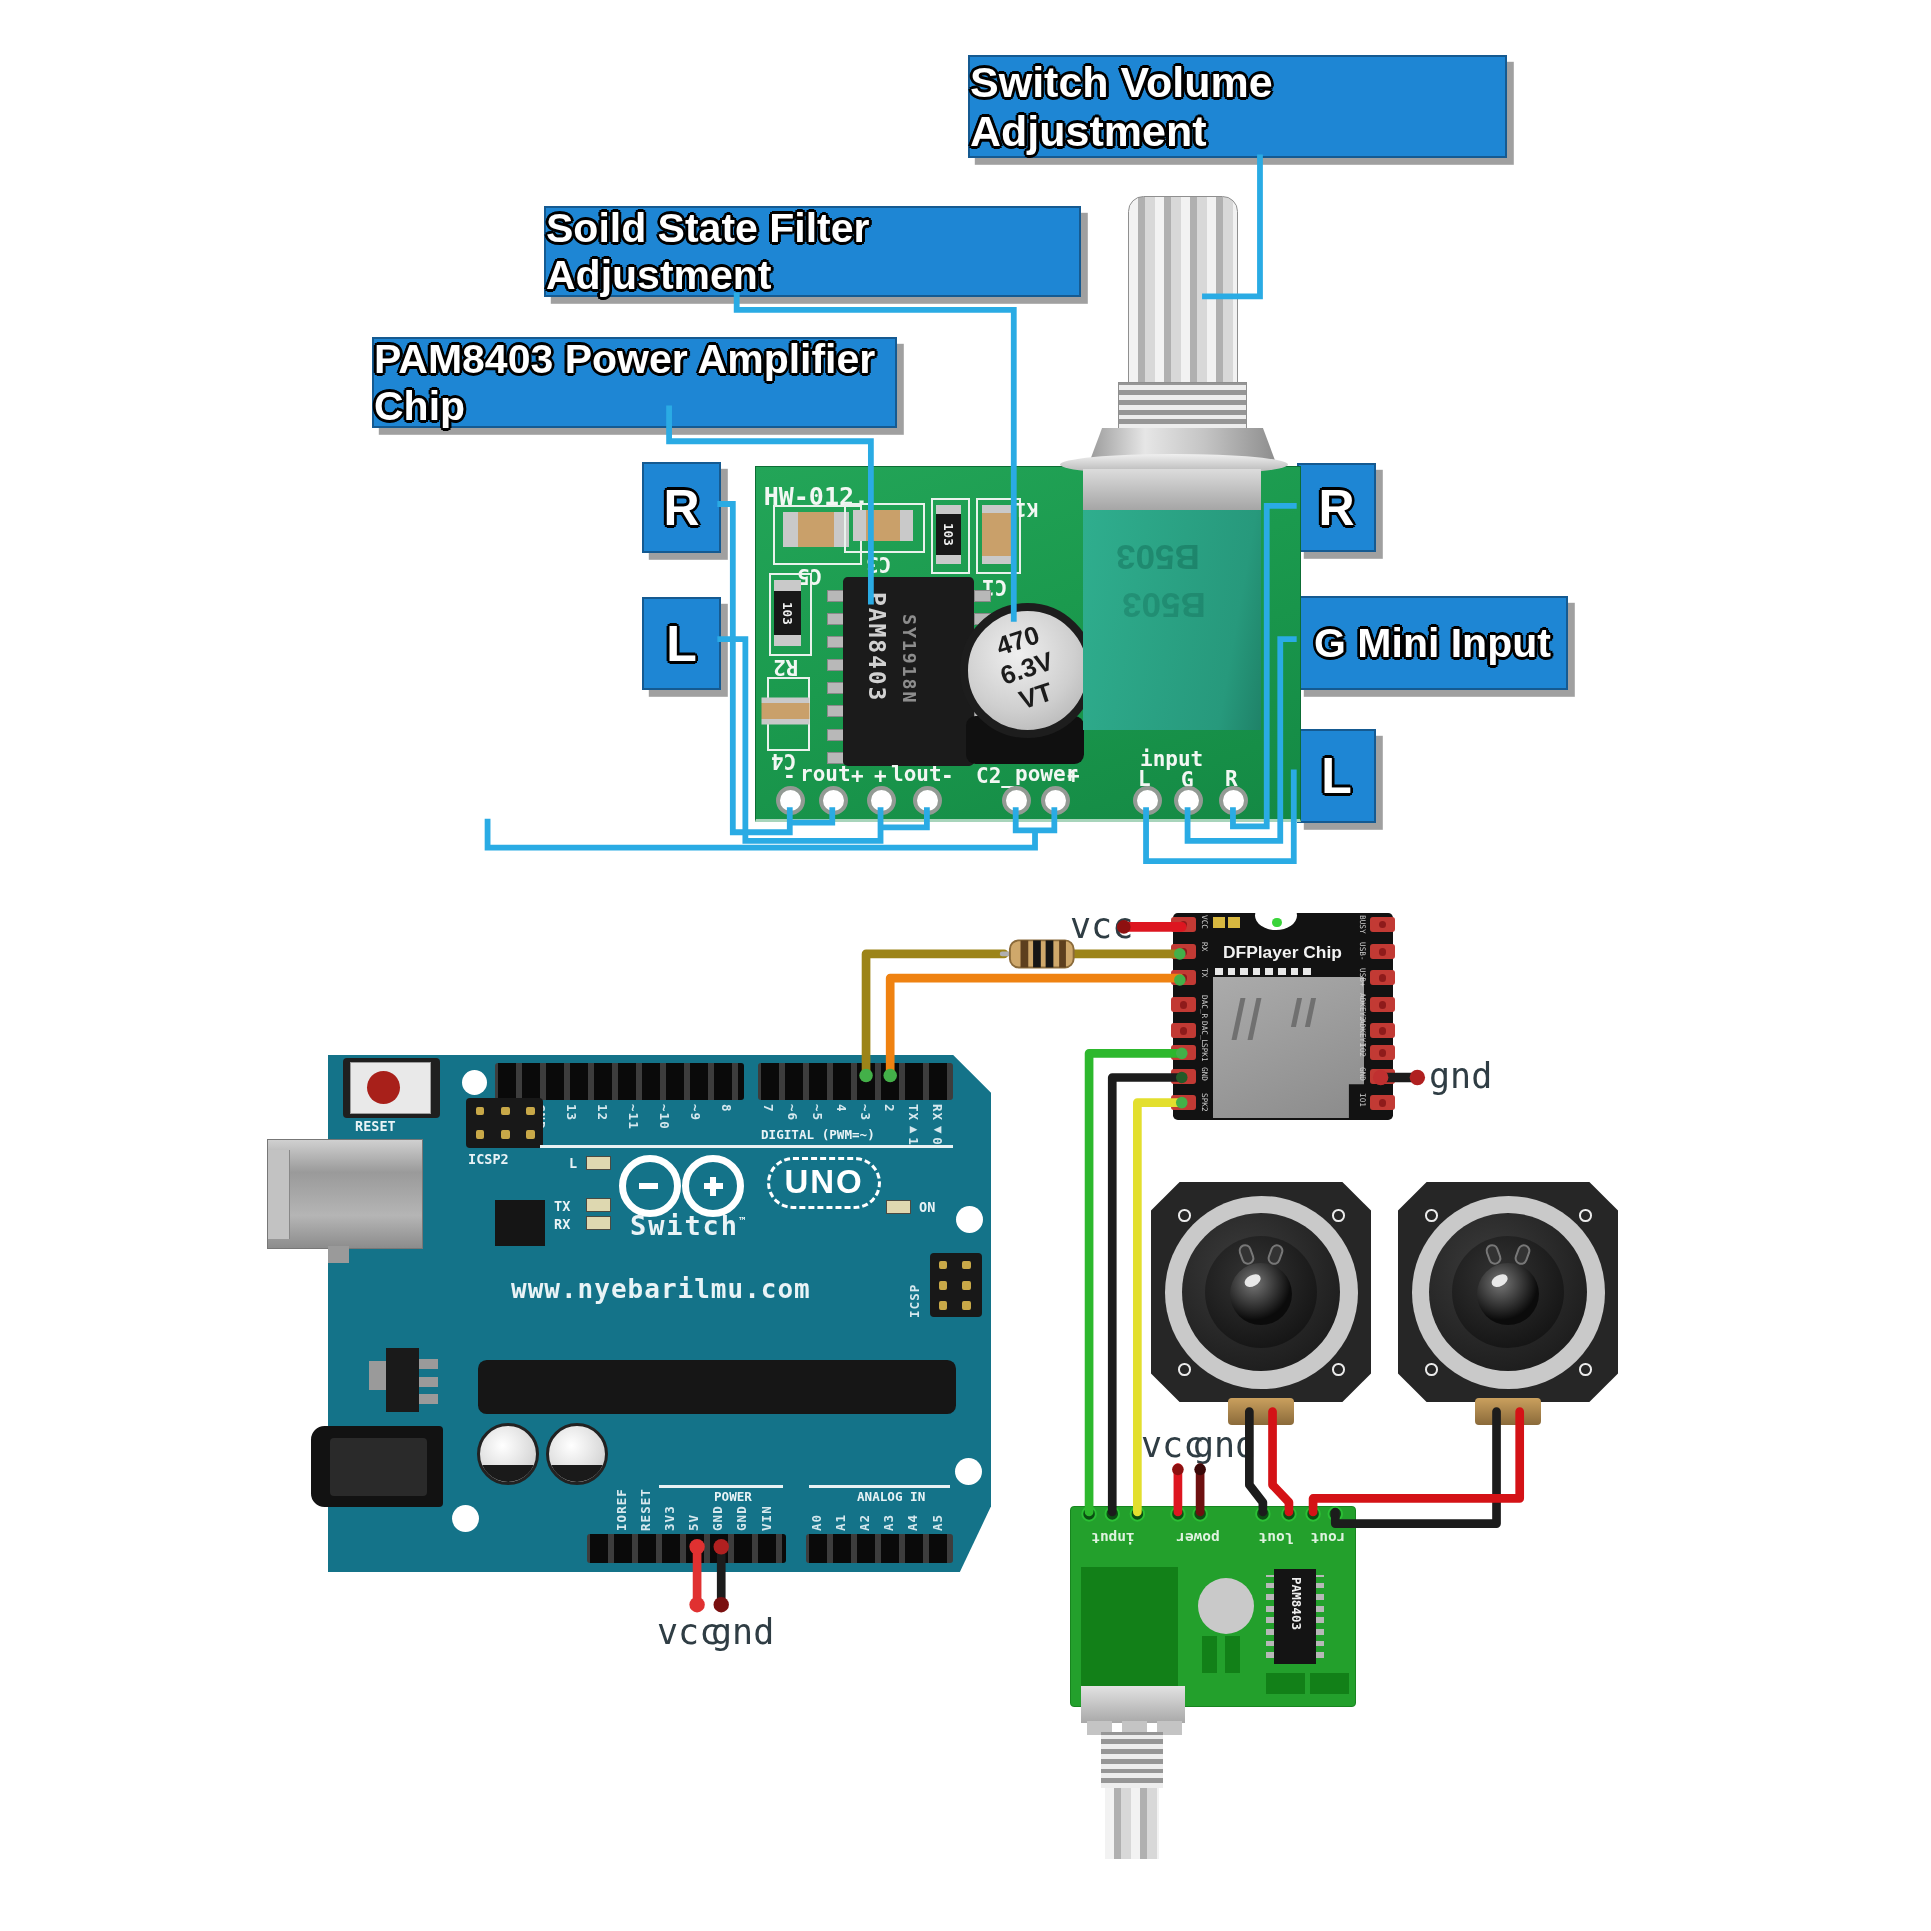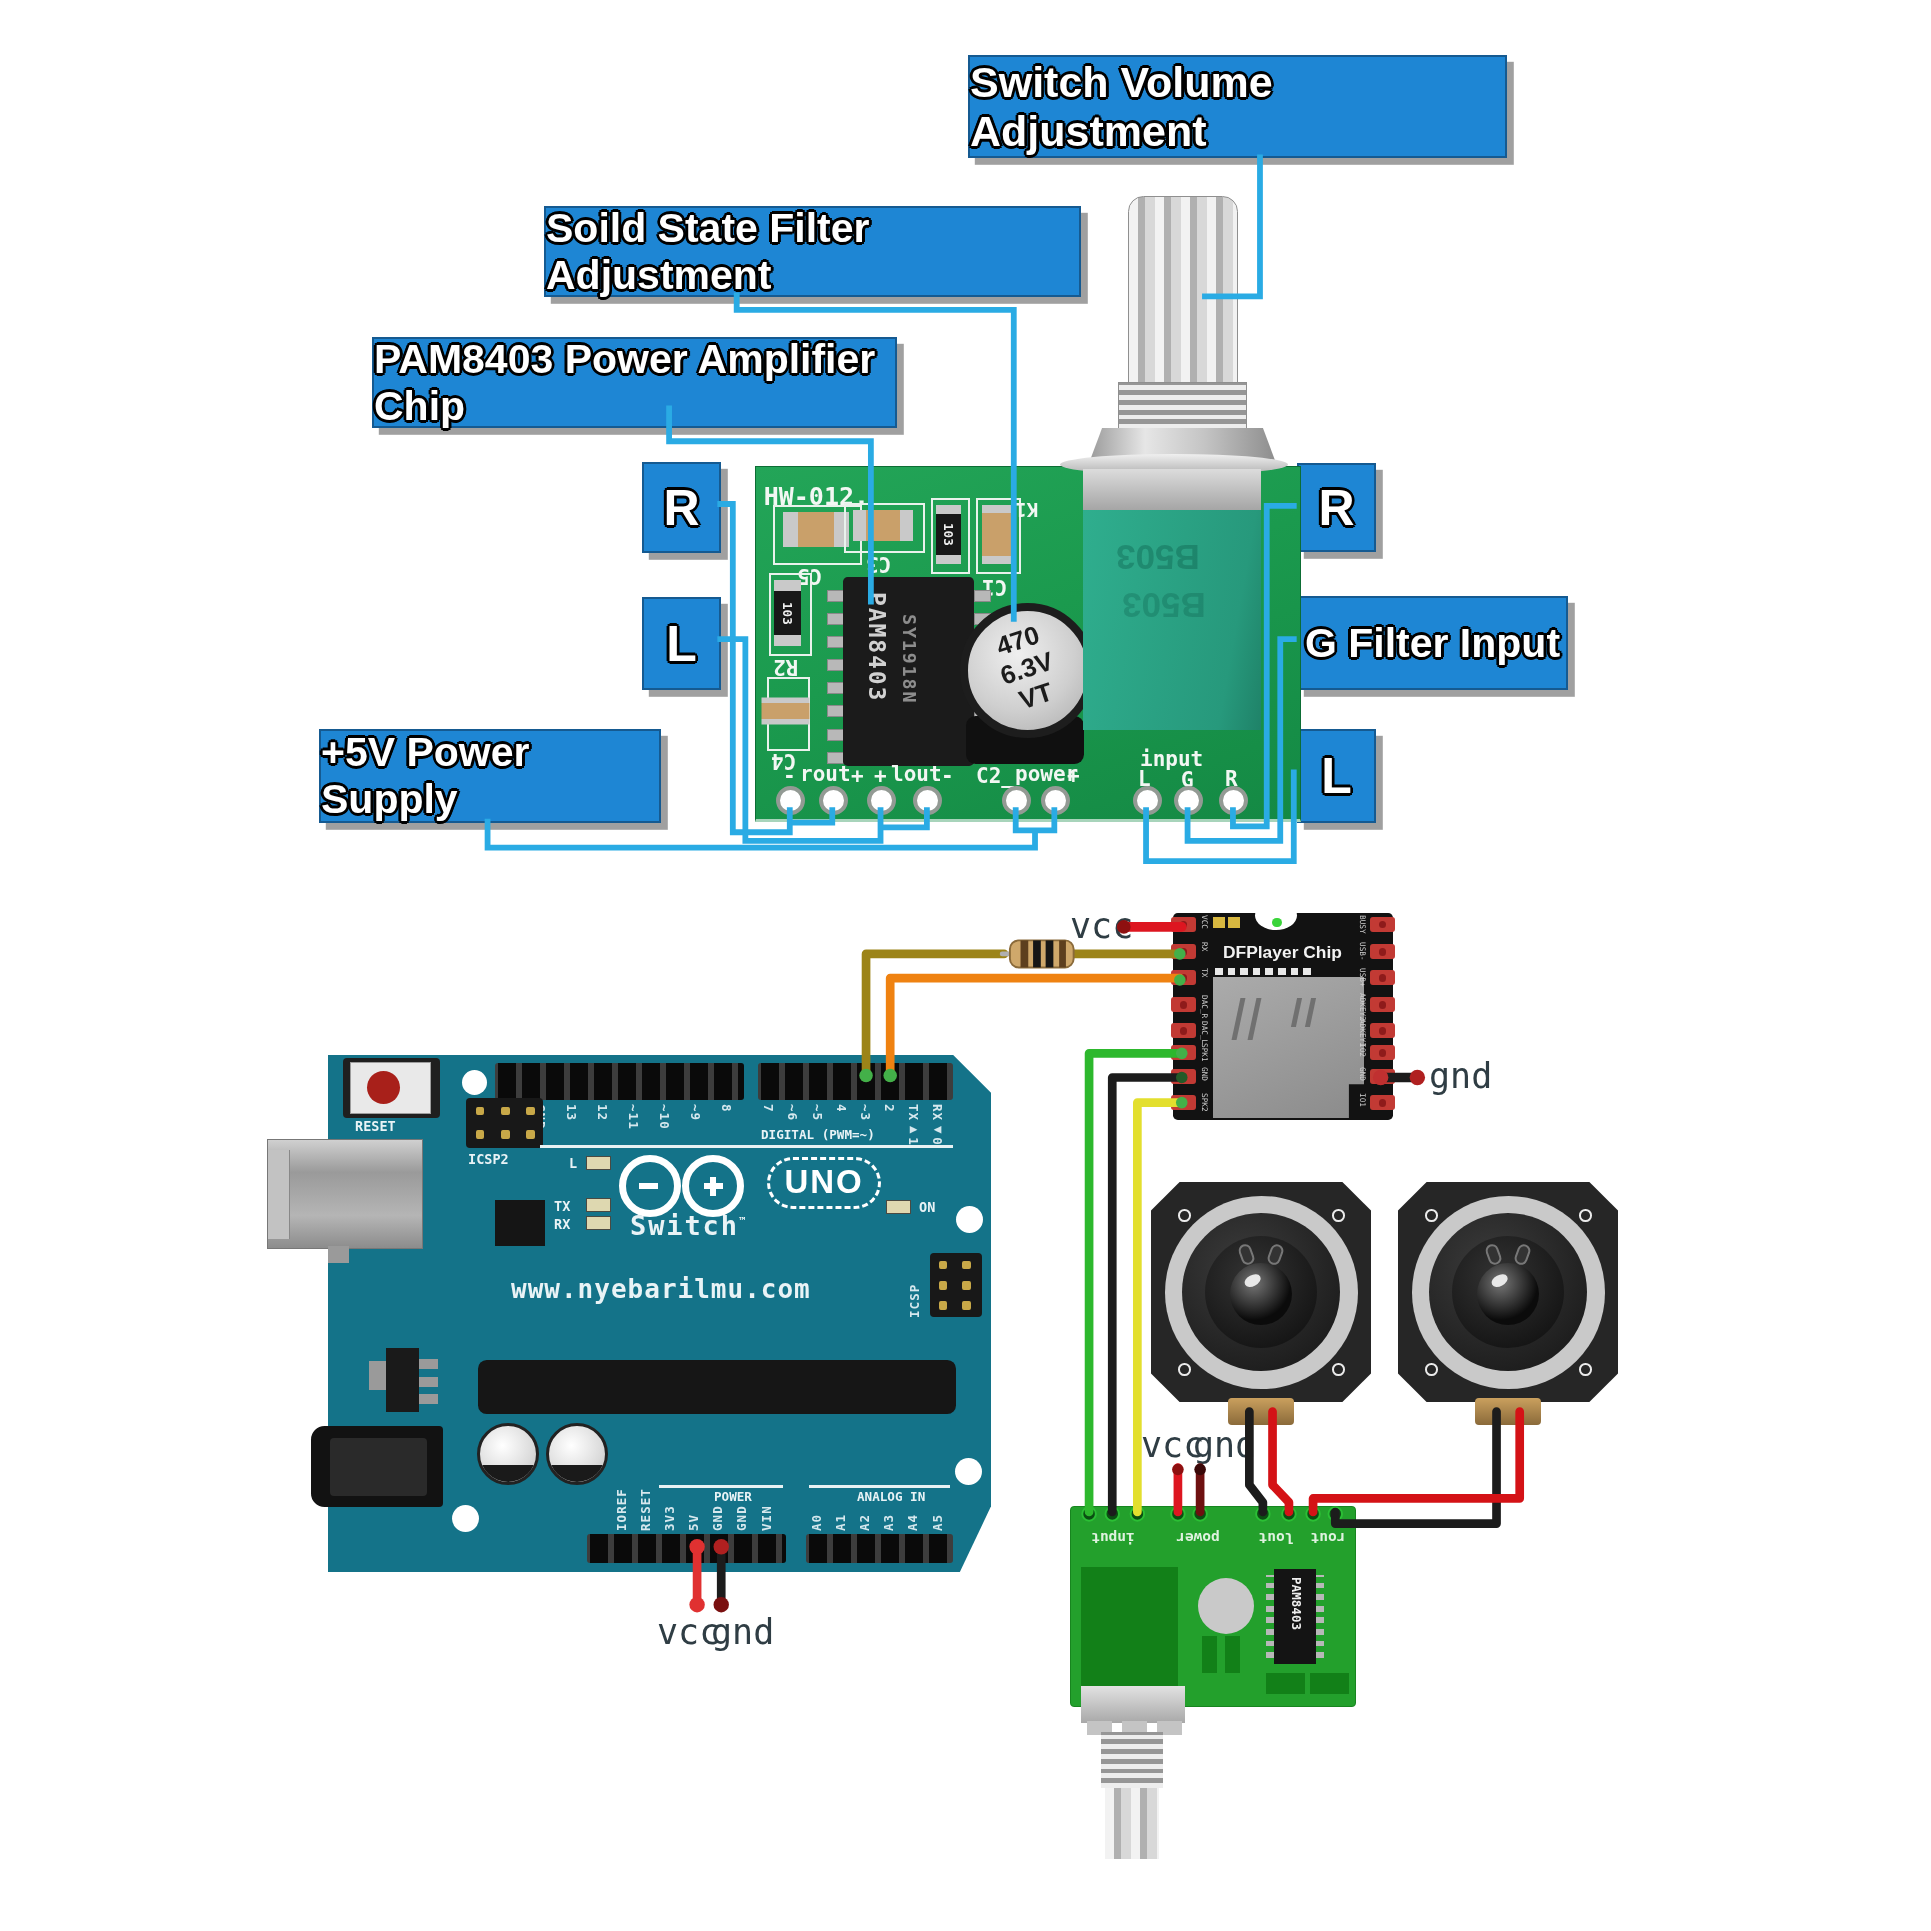--- a/index.html
+++ b/index.html
@@ -104,28 +104,25 @@
     </div>
   <div class="co mid" style="left:372px;top:337px;width:521px;height:87px;">
       <span>PAM8403 Power Amplifier Chip</span>
     </div>
   <div class="co sm" style="left:642px;top:462px;width:75px;height:87px;">
       <span>R</span>
     </div>
   <div class="co sm" style="left:642px;top:597px;width:75px;height:89px;">
       <span>L</span>
     </div>
-  <div class="co mid" style="left:319px;top:729px;width:338px;height:90px;">
-      <span>+5V Power Supply</span>
-    </div>
   <div class="co sm" style="left:1297px;top:463px;width:75px;height:85px;">
       <span>R</span>
     </div>
   <div class="co mid" style="left:1297px;top:596px;width:267px;height:90px;">
-      <span>G Filter Input</span>
+      <span>G Mini Input</span>
     </div>
   <div class="co sm" style="left:1297px;top:729px;width:75px;height:90px;">
       <span>L</span>
     </div>
 
   <div id="pcb">
     <span class="silk" style="left:7.7px;top:14.5px;font-size:25px;">HW-012.</span>
 
     <div class="frame" style="left:17.4px;top:38px;width:85px;height:56px;"></div>
     <div class="smdh" style="left:27px;top:45px;width:66px;height:35px;"></div>

